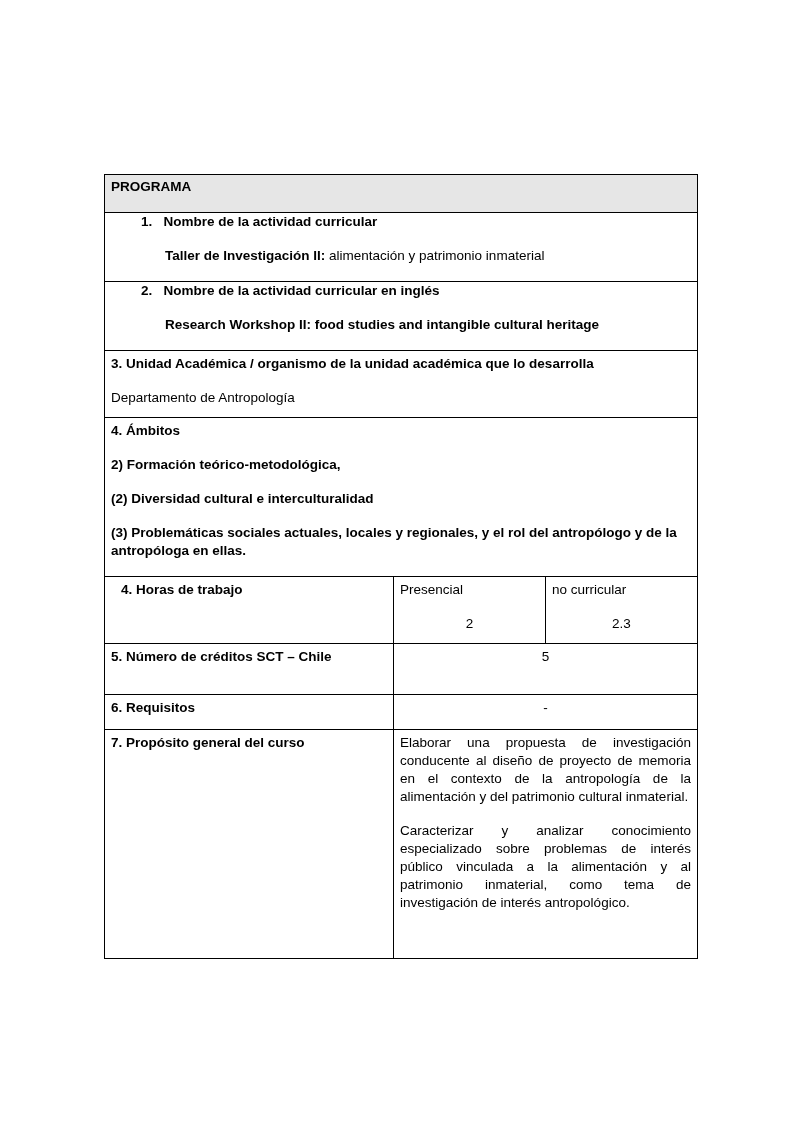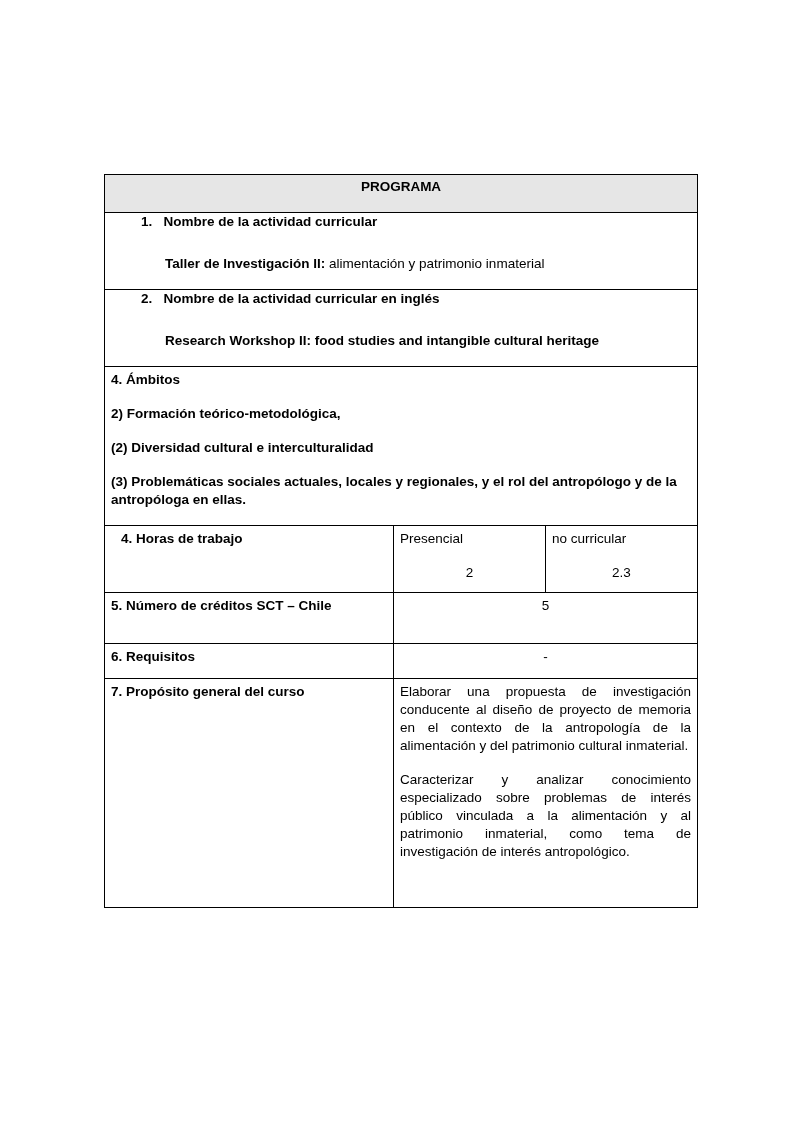--- a/index.html
+++ b/index.html
@@ -10,26 +10,26 @@
     }
     .doc-table {
       position: absolute; left: 104px; top: 174px; width: 593px;
       border-collapse: collapse; table-layout: fixed;
     }
     .doc-table td {
       border: 1.3px solid #000; vertical-align: top; padding: 0 6px;
       line-height: 18px;
     }
     .hdr {
-      background: #e6e6e6; text-align: center; font-weight: bold; height: 34px;
+      background: #e6e6e6; text-align: left; font-weight: bold; height: 34px;
       padding-top: 3px !important;
     }
     .b { font-weight: bold; }
     .sec-num-line { padding-left: 30px; }
-    .sec-sub-line { padding-left: 54px; margin-top: 24px; margin-bottom: 16px; }
+    .sec-sub-line { padding-left: 54px; margin-top: 16px; margin-bottom: 16px; }
     p { margin: 0; }
     .p-top { padding-top: 4px; }
     .gap { margin-top: 16px; }
     .center { text-align: center; }
     .just-last { text-align: justify; text-align-last: left; }
   </style>
 </head>
 <body>
 
 <table class="doc-table">
@@ -56,20 +56,26 @@
 
   <tr>
     <td colspan="3" style="height:66px;">
       <div class="sec-num-line b">
         <span>2.</span>&nbsp;&nbsp;&nbsp;<span>Nombre de la actividad curricular en inglés</span>
       </div>
       <div class="sec-sub-line b">Research Workshop II: food studies and intangible cultural heritage</div>
     </td>
   </tr>
 
+  <tr>
+    <td colspan="3" style="height:66px;">
+      <p class="b p-top">3. Unidad Académica / organismo de la unidad académica que lo desarrolla</p>
+      <p class="gap">Departamento de Antropología</p>
+    </td>
+  </tr>
 
   <tr>
     <td colspan="3" style="height:158px;">
       <p class="b p-top">4. Ámbitos</p>
       <p class="b gap">2) Formación teórico-metodológica,</p>
       <p class="b gap">(2) Diversidad cultural e interculturalidad</p>
       <p class="b gap">(3) Problemáticas sociales actuales, locales y regionales, y el rol del antropólogo y de la antropóloga en ellas.</p>
     </td>
   </tr>
 

